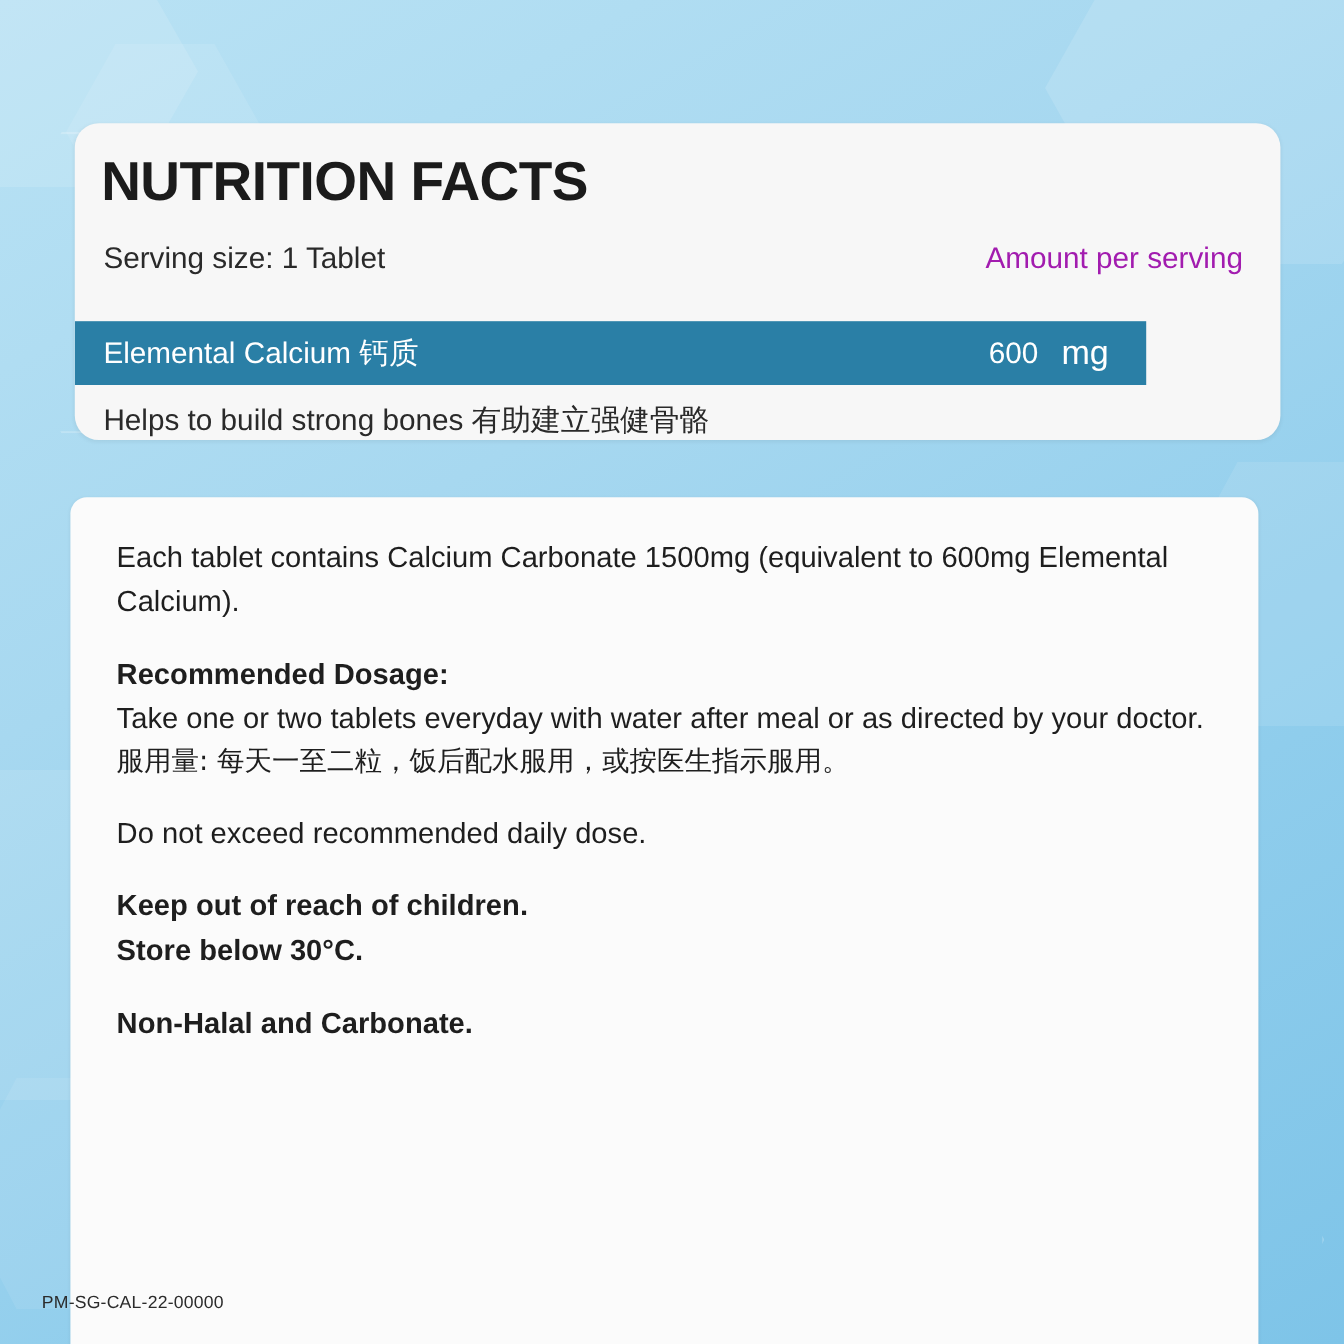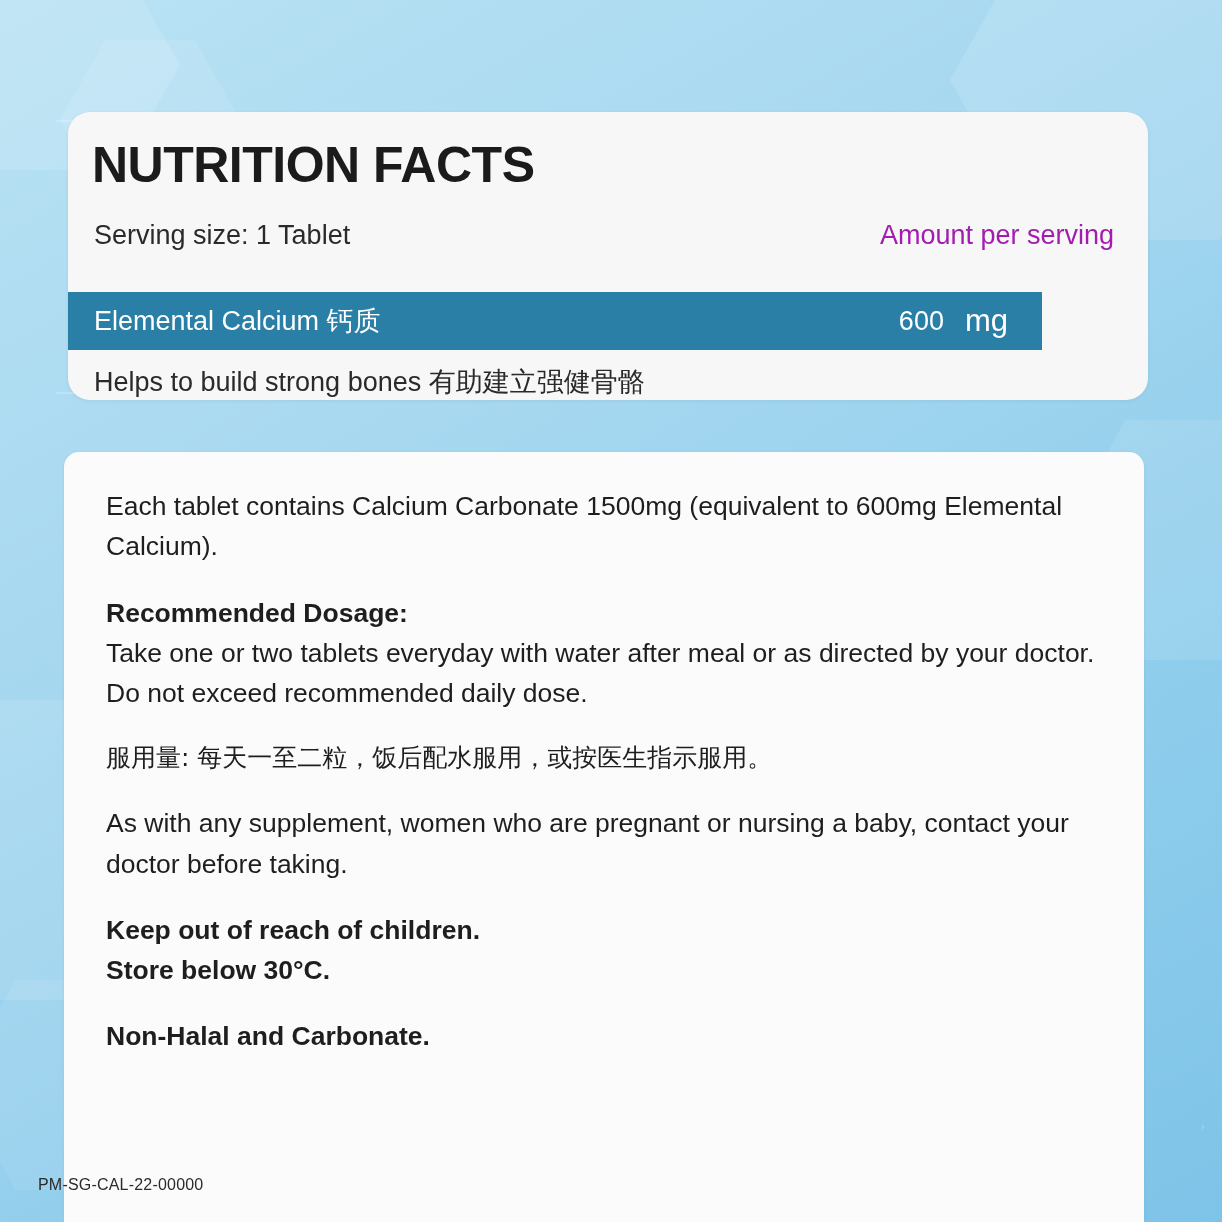--- a/index.html
+++ b/index.html
@@ -49,20 +49,21 @@
   }
 
   
   #facts-card {
     left: 68px;
     top: 112px;
     width: 1080px;
     height: 288px;
     background: #f7f7f7;
     overflow: hidden;
+    padding-left: 16px;
   }
   .facts-title {
     position: absolute;
     left: 24px;
     top: 24px;
     font-size: 50px;
     font-weight: bold;
     letter-spacing: -0.5px;
     color: #1b1b1b;
   }
@@ -185,25 +186,24 @@
 
     <div class="facts-benefit">Helps to build strong bones 有助建立强健骨骼</div>
   </div>
 
   <div class="card" id="details-card">
     <div class="details-inner">
       <p class="para">Each tablet contains Calcium Carbonate 1500mg (equivalent to 600mg Elemental Calcium).</p>
 
       <p class="para tight bold">Recommended Dosage:</p>
       <p class="para tight">Take one or two tablets everyday with water after meal or as directed by your doctor.</p>
+      <p class="para cn block-gap">服用量: 每天一至二粒，饭后配水服用，或按医生指示服用。</p>
+
       <p class="para">Do not exceed recommended daily dose.</p>
 
-      <p class="para cn block-gap">服用量: 每天一至二粒，饭后配水服用，或按医生指示服用。</p>
-
-      <p class="para">As with any supplement, women who are pregnant or nursing a baby, contact your doctor before taking.</p>
 
       <p class="para tight bold">Keep out of reach of children.</p>
       <p class="para bold">Store below 30°C.</p>
 
       <p class="para bold">Non-Halal and Carbonate.</p>
     </div>
   </div>
 
   <div class="footer-code">PM-SG-CAL-22-00000</div>
 

